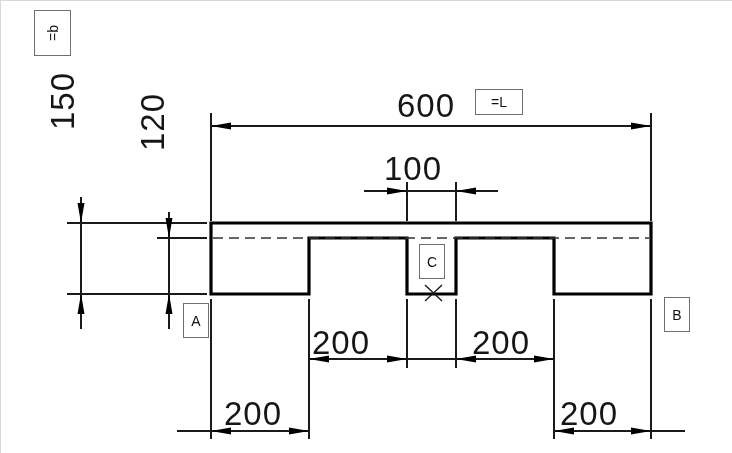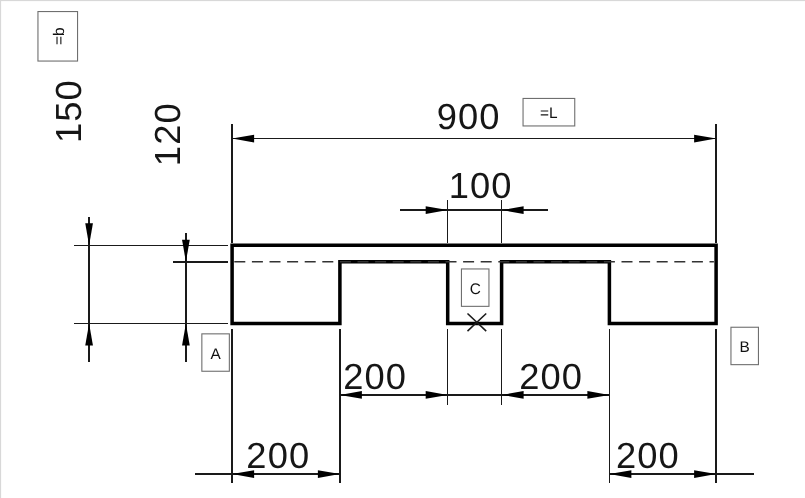--- a/index.html
+++ b/index.html
@@ -103,23 +103,23 @@
       <polygon points="553,430 573,426.5 573,433.5"></polygon>
       <polygon points="650,430 630,426.5 630,433.5"></polygon>
     </g>
 
     <g stroke="#1a1a1a" stroke-width="1.4">
       <line x1="424" y1="284" x2="441" y2="300"></line>
       <line x1="441" y1="284" x2="424" y2="300"></line>
     </g>
   </svg>
 
-  <div class="dim-text" style="left:385px; top:87px;">900</div>
+  <div class="dim-text" style="left:385px; top:87px;">600</div>
 
-  <div class="dim-text" style="left:396px; top:150px;">100</div>
+  <div class="dim-text" style="left:372px; top:150px;">100</div>
 
   <div class="dim-text rot" style="left:21px; top:83px;">150</div>
 
   <div class="dim-text rot" style="left:111px; top:104px;">120</div>
 
   <div class="dim-text" style="left:300px; top:324px;">200</div>
 
   <div class="dim-text" style="left:460px; top:324px;">200</div>
 
   <div class="dim-text" style="left:212px; top:395px;">200</div>

